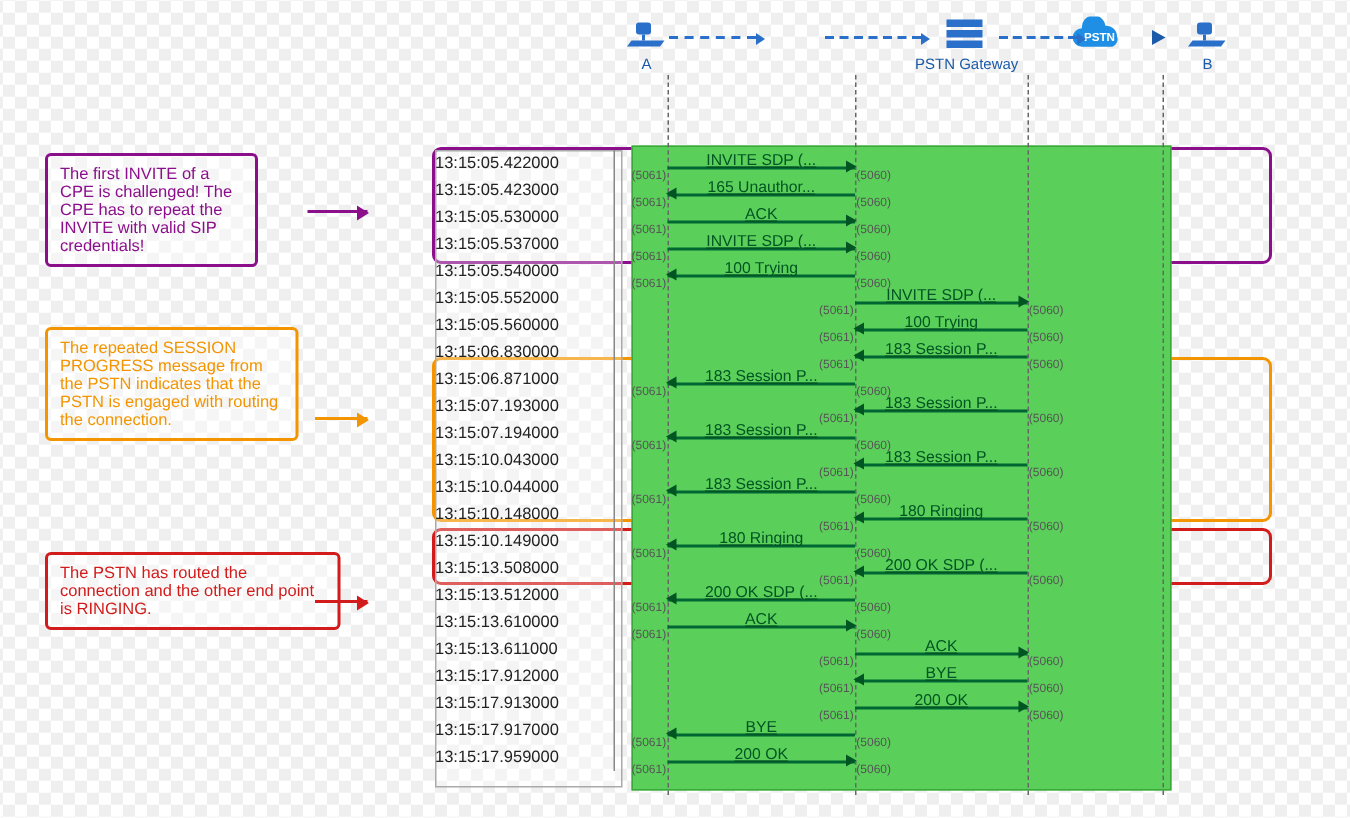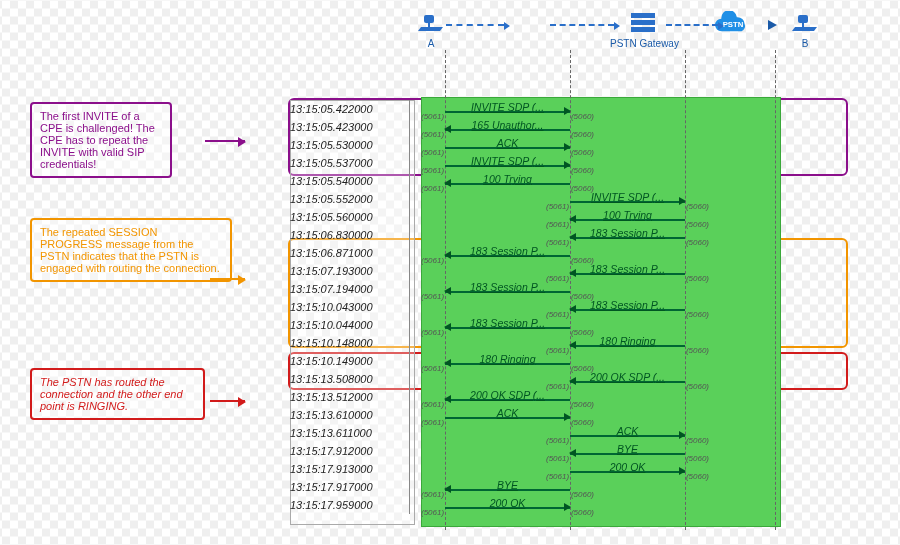--- a/index.html
+++ b/index.html
@@ -10,40 +10,40 @@
   .device .label { font-size: 10px; color: #1a5aa8; }
   .dash-arrow { position: absolute; top: 14px; border-top: 2px dashed #2a6fc9; height: 0; }
   .dash-arrow.a1 { left: 416px; width: 58px; }
   .dash-arrow.a2 { left: 520px; width: 64px; }
   .dash-arrow.a3 { left: 636px; width: 52px; }
   .arrowhead { width:0;height:0;border-top:4px solid transparent;border-bottom:4px solid transparent;border-left:6px solid #2a6fc9; position:absolute; right:-6px; top:-4px;}
 
   
   .anno { position: absolute; border: 2px solid; border-radius: 4px; padding: 6px 8px; width: 142px; color:#333; background: rgba(255,255,255,0.4);}
   .anno.purple { border-color: #8b0f8b; color:#8b0f8b; top: 92px; left: 0; }
-  .anno.orange { border-color: #f29500; color:#f29500; top: 208px; left: 0; width:202px;}
-  .anno.red    { border-color: #d21b1b; color:#d21b1b; top: 358px; left: 0; width:175px;font-style:italic;}
+  .anno.orange { border-color: #f29500; color:#f29500; top: 208px; left: 0; width:169px;}
+  .anno.red    { border-color: #d21b1b; color:#d21b1b; top: 358px; left: 0; width:197px;}
   .anno-arrow { position:absolute; height:0; border-top:2px solid; }
   .anno-arrow .ah { width:0;height:0;border-top:5px solid transparent;border-bottom:5px solid transparent;position:absolute; right:-1px; top:-5px;}
   .anno-arrow.purple{border-color:#8b0f8b; top:130px;left:175px;width:40px;} .anno-arrow.purple .ah{border-left:8px solid #8b0f8b;}
   .anno-arrow.orange{border-color:#f29500; top:268px;left:180px;width:35px;} .anno-arrow.orange .ah{border-left:8px solid #f29500;}
   .anno-arrow.red{border-color:#d21b1b; top:390px;left:180px;width:35px;} .anno-arrow.red .ah{border-left:8px solid #d21b1b;}
 
   
   .group-box { position:absolute; border:2px solid; border-radius:6px; pointer-events:none; }
   .group-box.purple{border-color:#8b0f8b; left:258px; top:88px; width:560px; height:78px;}
   .group-box.orange{border-color:#f29500; left:258px; top:228px; width:560px; height:110px;}
   .group-box.red{border-color:#d21b1b; left:258px; top:342px; width:560px; height:38px;}
 
   
   .trace { position:absolute; left:260px; top:90px; width:550px; }
   .trace-bg { position:absolute; left:131px; top:-3px; width:360px; height:430px; background:#5ad05a; border:1px solid #3aa83a;}
   .lifeline { position:absolute; top:-50px; height:480px; border-left:1px dashed #666; }
   .ll-1 { left:155px; } .ll-2 { left:280px; } .ll-3 { left:395px; } .ll-4 { left:485px; }
-  .row { position:relative; height:18px; line-height:18px; z-index:2;font-style:italic;}
+  .row { position:relative; height:18px; line-height:18px; z-index:2;}
   .ts { position:absolute; left:0; width:120px; color:#222; font-size:11px; border-right:1px solid #888; padding-right:4px; text-align:left;}
   .msg { position:absolute; top:0; height:18px; }
   .msg .line { position:absolute; top:11px; height:0; border-top:2px solid #063; left:0; right:0;}
   .msg .lbl { position:absolute; top:-2px; left:50%; transform:translateX(-50%); color:#052; font-size:10.5px; white-space:nowrap; text-decoration: underline;}
   .port { font-size:8px; color:#555; position:absolute; top:8px;}
   .port.l { left:-24px;} .port.r { right:-24px;}
   .ahR{width:0;height:0;border-top:4px solid transparent;border-bottom:4px solid transparent;border-left:7px solid #052;position:absolute;right:-1px;top:7px;}
   .ahL{width:0;height:0;border-top:4px solid transparent;border-bottom:4px solid transparent;border-right:7px solid #052;position:absolute;left:-1px;top:7px;}
 
   .ts-col { position:absolute; left:0; top:0; width:125px; height:425px; border:1px solid #aaa; background:rgba(255,255,255,0.3);}

